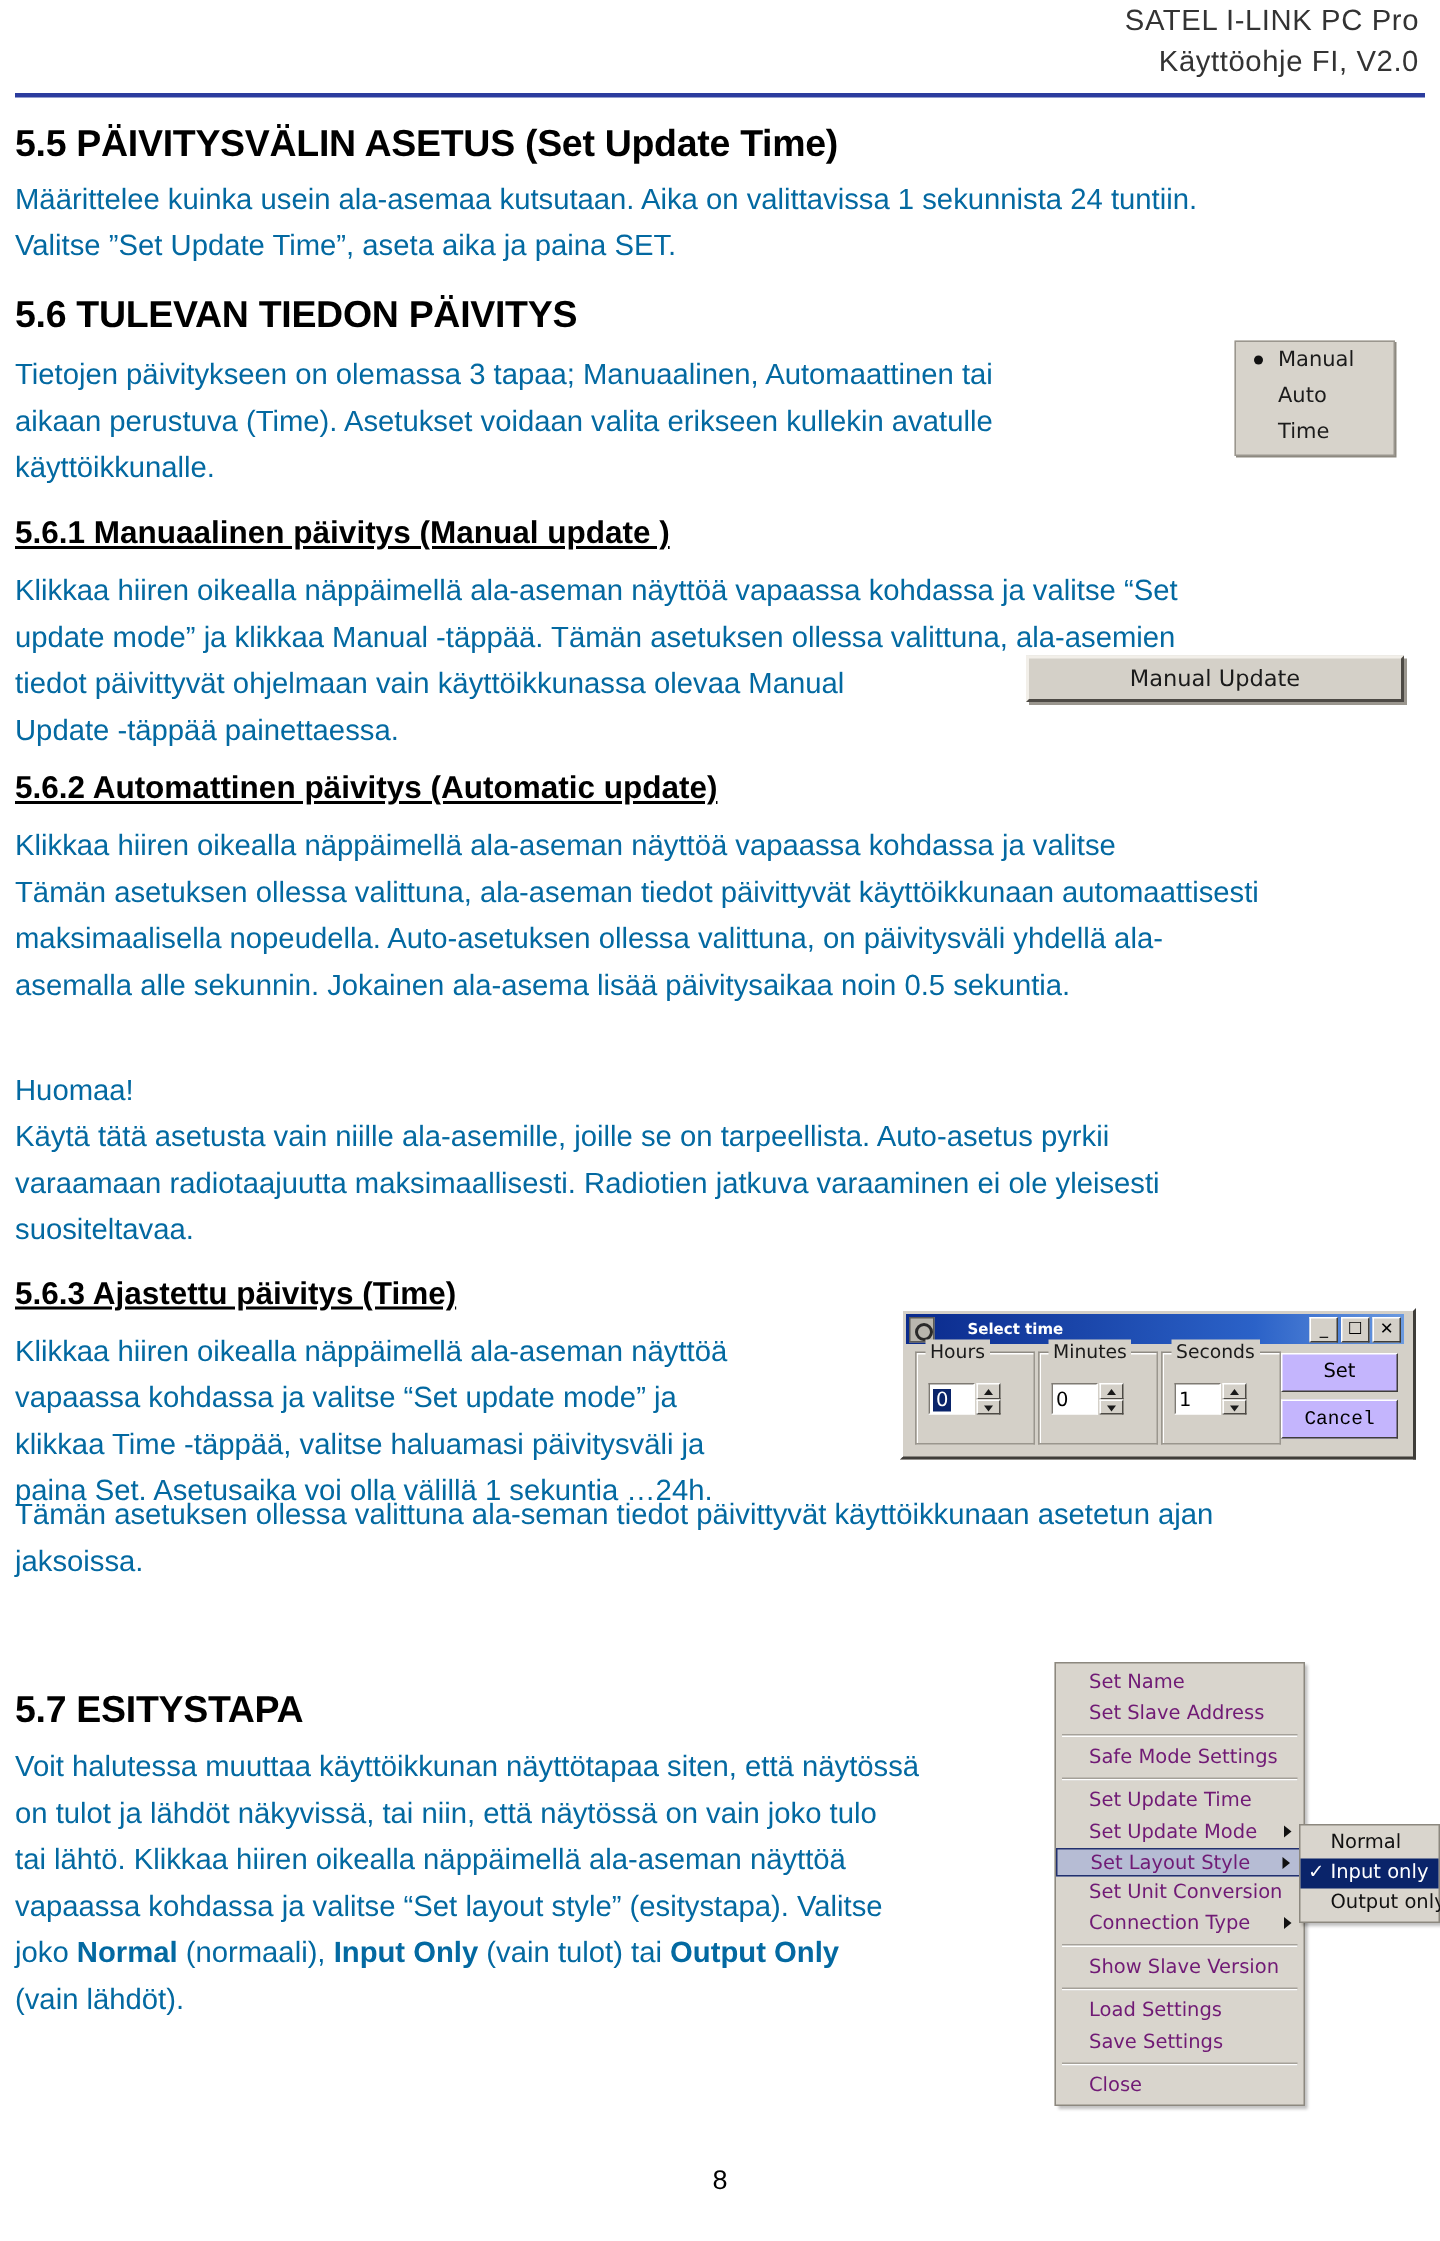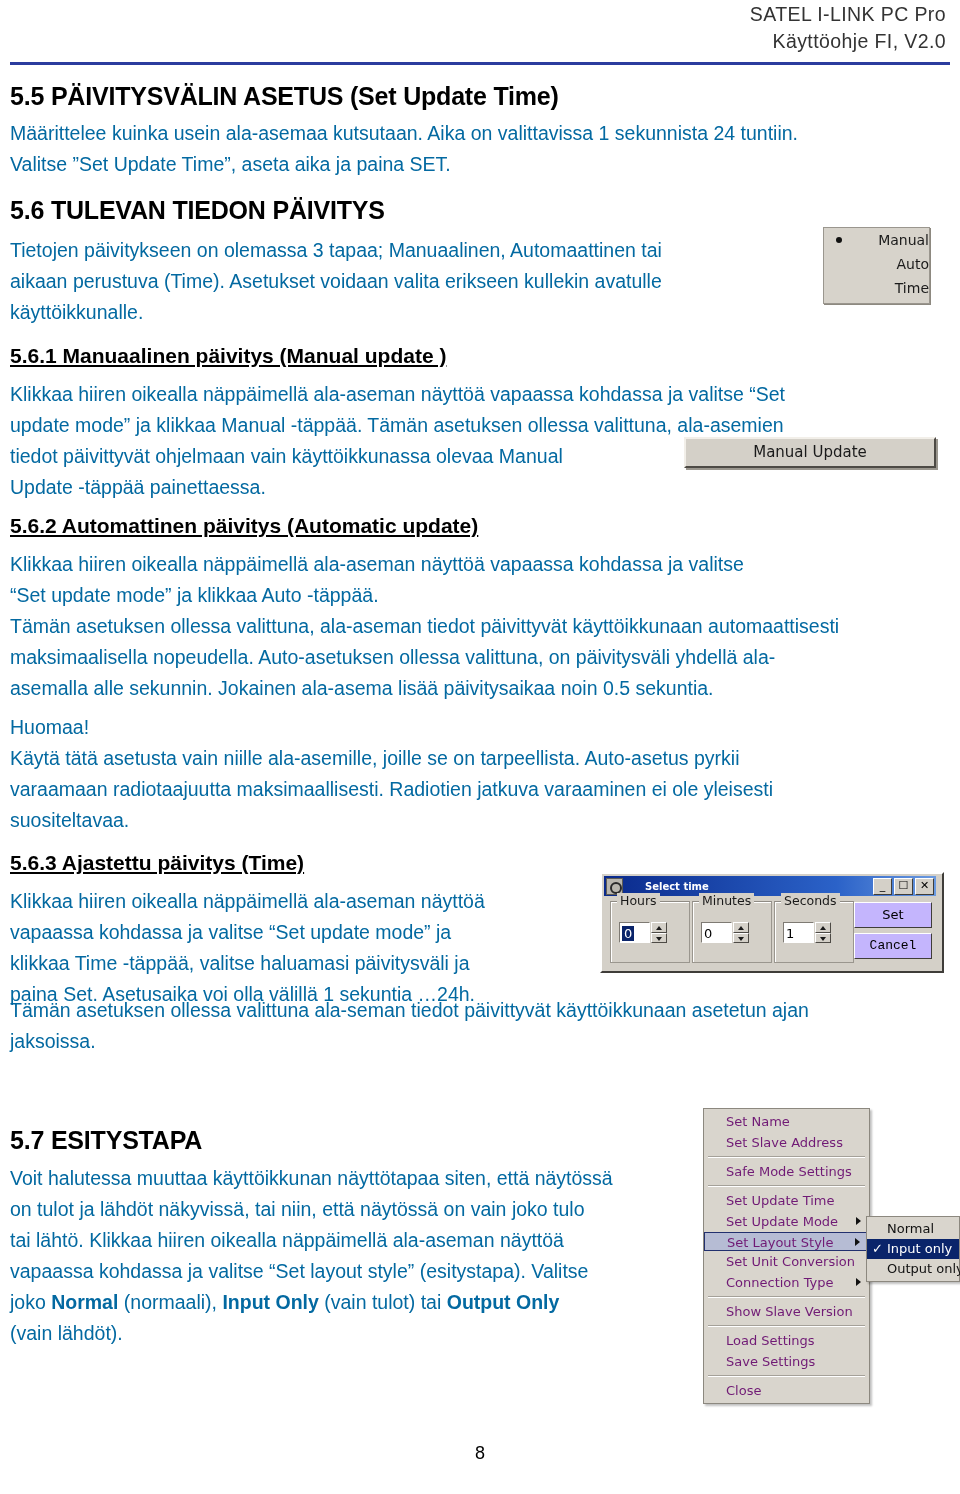--- a/index.html
+++ b/index.html
@@ -77,21 +77,20 @@
     box-shadow: 1px 1px 0 #8d8980;
   }
   .mini-menu .mm-item {
     position: relative;
     height: 24px;
     line-height: 24px;
     font-size: 14px;
     color: #1b1b1b;
     padding-left: 28px;
     font-family: "DejaVu Sans", sans-serif;
-    text-align: right;
   }
   .mini-menu .mm-bullet {
     position: absolute;
     left: 12px; top: 9px;
     width: 6px; height: 6px;
     border-radius: 50%;
     background: #111;
   }
 
   
@@ -393,21 +392,20 @@
   <p class="body">Update -täppää painettaessa.</p>
 </div>
 
 <div class="push-btn">Manual Update</div>
 
 <div class="blk" style="left:10px; top:514px;">
   <h3 class="subsec">5.6.2  Automattinen päivitys (Automatic update)</h3>
 </div>
 <div class="blk" style="left:10px; top:549px; width:930px;">
   <p class="body">Klikkaa hiiren oikealla näppäimellä ala-aseman näyttöä vapaassa kohdassa ja valitse</p>
-  <p class="body">“Set update mode” ja klikkaa Auto -täppää.</p>
   <p class="body">Tämän asetuksen ollessa valittuna, ala-aseman tiedot päivittyvät käyttöikkunaan automaattisesti</p>
   <p class="body">maksimaalisella nopeudella.  Auto-asetuksen ollessa valittuna, on päivitysväli yhdellä ala-</p>
   <p class="body">asemalla alle sekunnin. Jokainen ala-asema lisää päivitysaikaa noin 0.5 sekuntia.</p>
 </div>
 
 <div class="blk" style="left:10px; top:712px; width:930px;">
   <p class="body">Huomaa!</p>
   <p class="body">Käytä tätä asetusta vain niille ala-asemille, joille se on tarpeellista.  Auto-asetus pyrkii</p>
   <p class="body">varaamaan radiotaajuutta maksimaallisesti. Radiotien jatkuva varaaminen ei ole yleisesti</p>
   <p class="body">suositeltavaa.</p>

